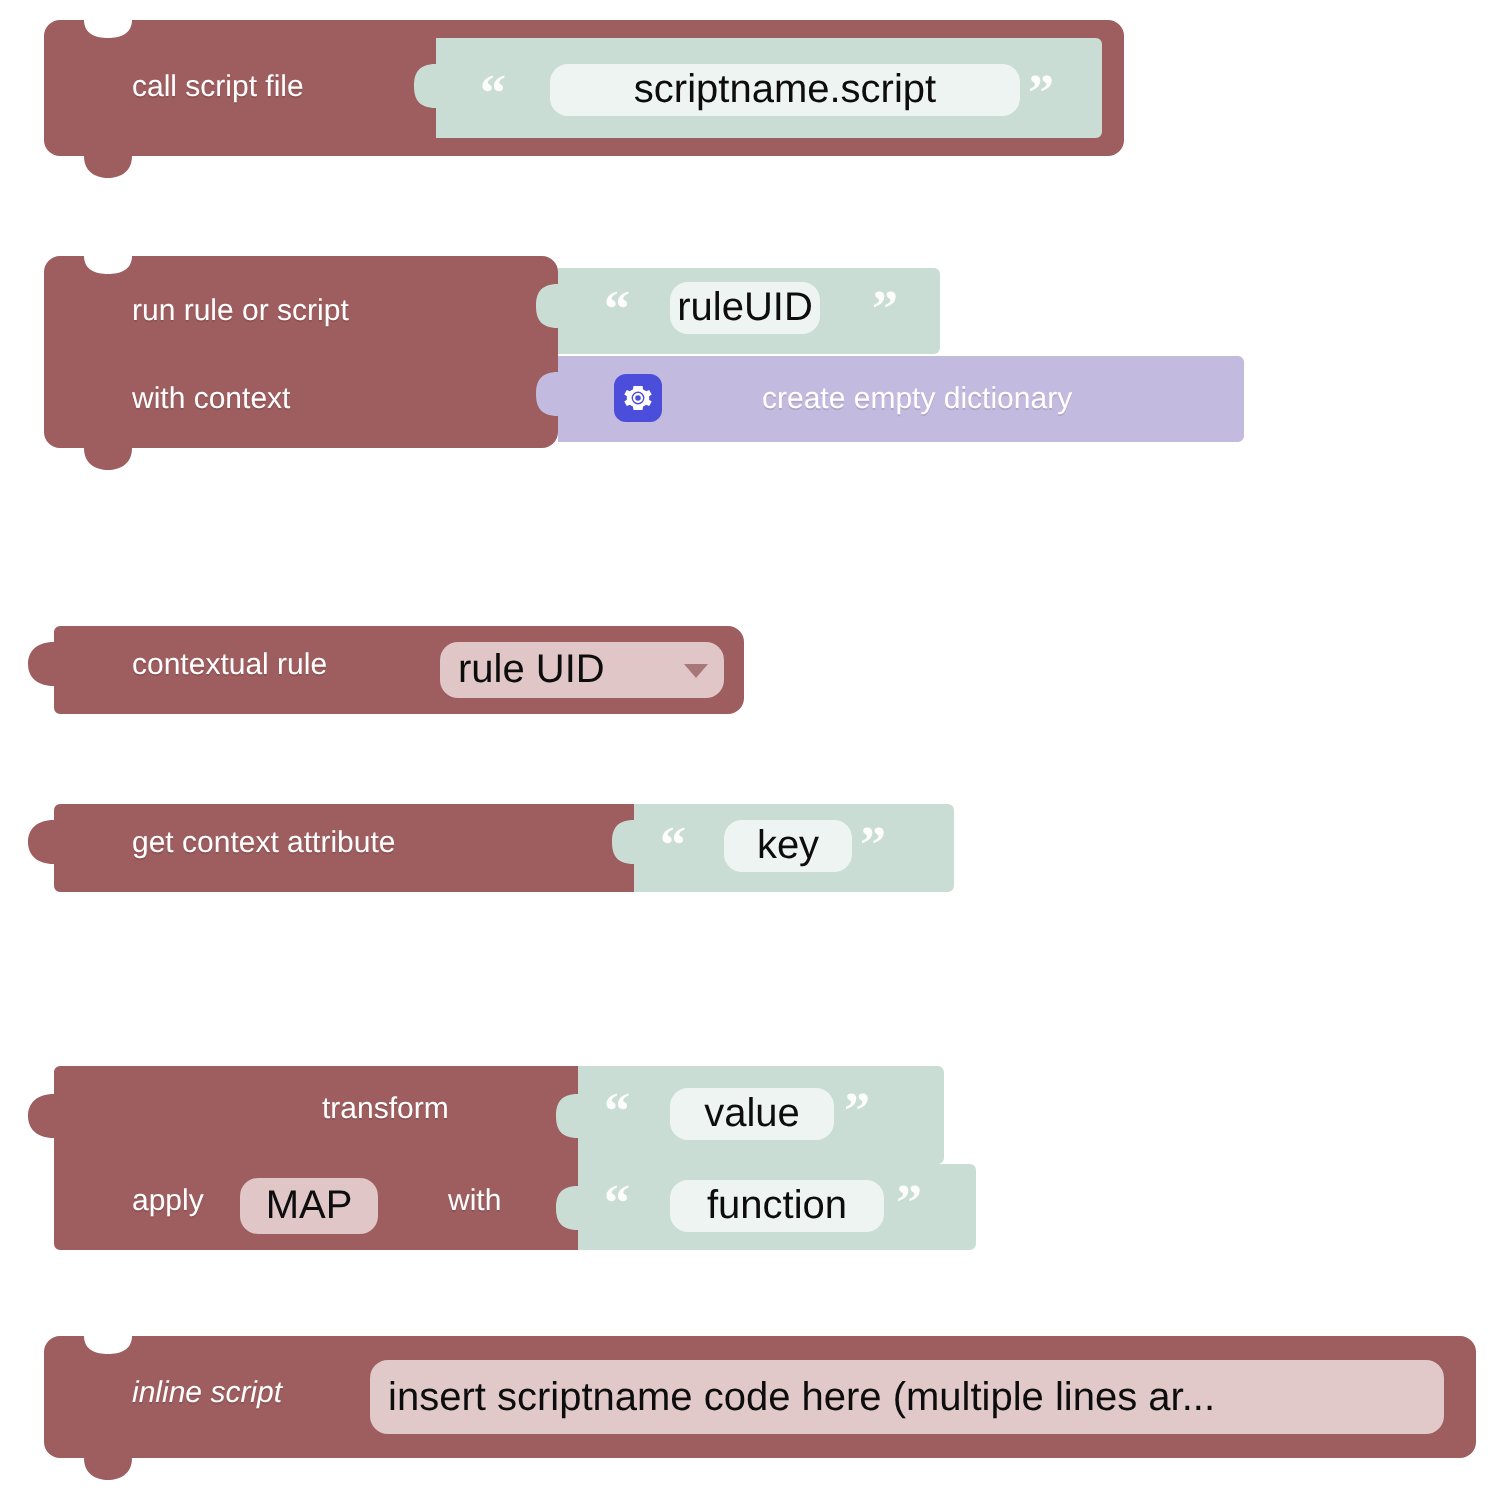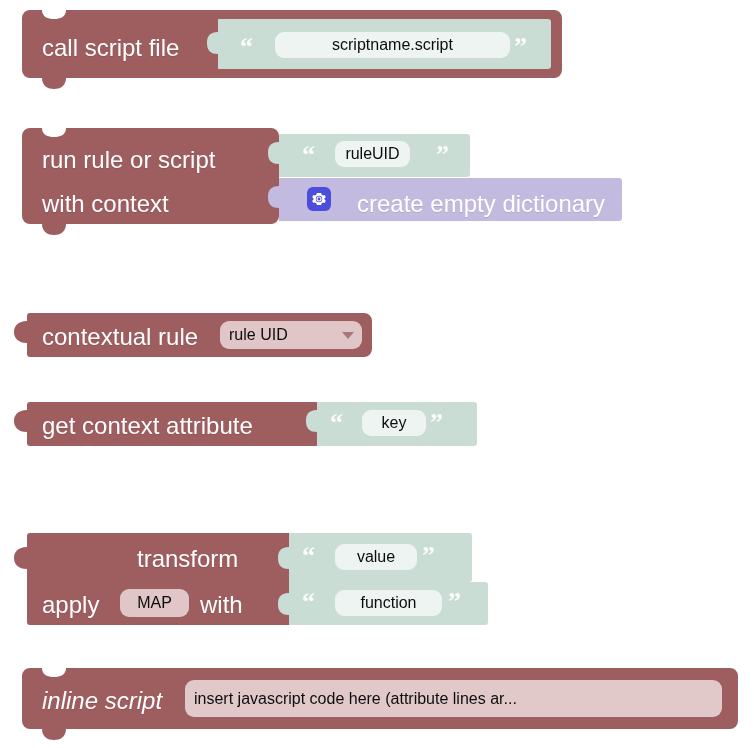--- a/index.html
+++ b/index.html
@@ -34,24 +34,25 @@
     position: absolute;
     top: 0;
     left: 0;
     width: 100%;
     height: 100%;
   }
 
   .blk-label {
     position: absolute;
     color: #ffffff;
-    font-size: 24px;
+    font-size: 15px;
     line-height: 1;
     white-space: nowrap;
     text-shadow: 0 1px 0 rgba(0,0,0,0.10);
+    margin-left: 24px;
   }
 
   
   .quote {
     position: absolute;
     color: #ffffff;
     font-size: 26px;
     line-height: 1;
     font-family: "Liberation Serif", serif;
     font-weight: bold;
@@ -60,21 +61,21 @@
   }
 
   
   .field {
     position: absolute;
     display: flex;
     align-items: center;
     justify-content: center;
     box-sizing: border-box;
     border-radius: 9px;
-    font-size: 16px;
+    font-size: 20px;
     line-height: 1;
     color: #0d0d0d;
     white-space: nowrap;
     overflow: hidden;
     padding: 0 9px;
   }
   .field.light-green {
     background: #eef4f1;
   }
   .field.pink {
@@ -207,17 +208,17 @@
       <span class="quote" style="left:436px; top:56px;">”</span>
     </div>
   </div>
 
   <div class="block" style="left:22px; top:668px; width:716px; height:70px;">
     <svg width="716" height="70" viewBox="0 0 716 70">
       <path d="M8,0 H20 c0,7 6,9 12,9 c6,0 12,-2 12,-9 H708 a8,8 0 0 1 8,8 V53 a8,8 0 0 1 -8,8 H44 c0,8 -6,11 -12,11 c-6,0 -12,-3 -12,-11 H8 a8,8 0 0 1 -8,-8 V8 a8,8 0 0 1 8,-8 Z" fill="#9e5d5f"></path>
     </svg>
     <div class="labels">
       <span class="blk-label" style="left:20px; top:21px;font-style:italic;">inline script</span>
-      <div class="field pink-wide" style="left:163px; top:12px; width:537px; height:37px;">insert javascript code here (attribute lines ar...</div>
+      <div class="field pink-wide" style="left:163px; top:12px; width:537px; height:37px;">insert scriptname code here (multiple lines ar...</div>
     </div>
   </div>
 
 </div>
 
 </body></html>

